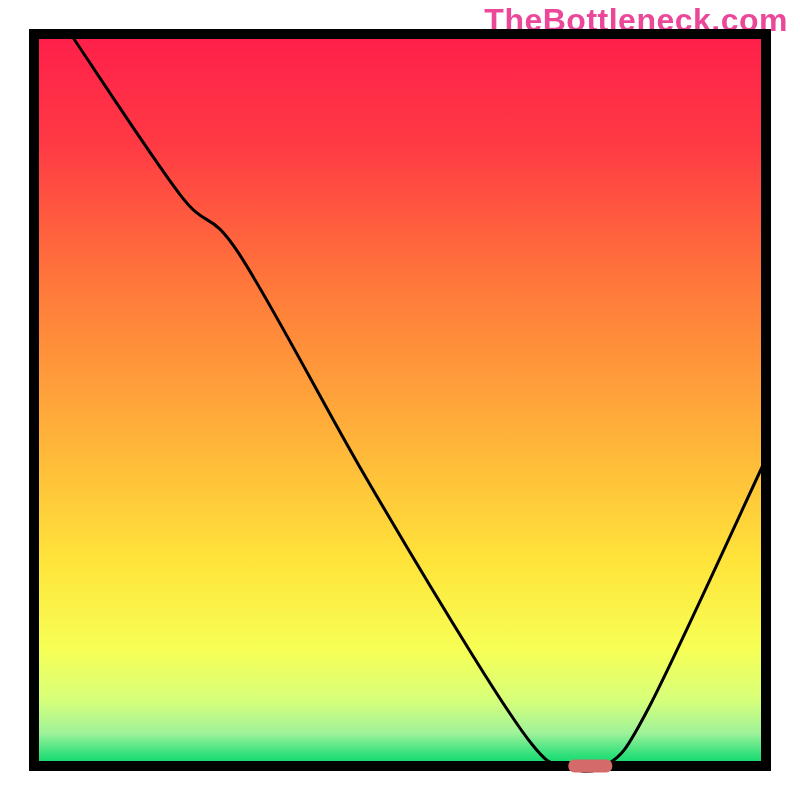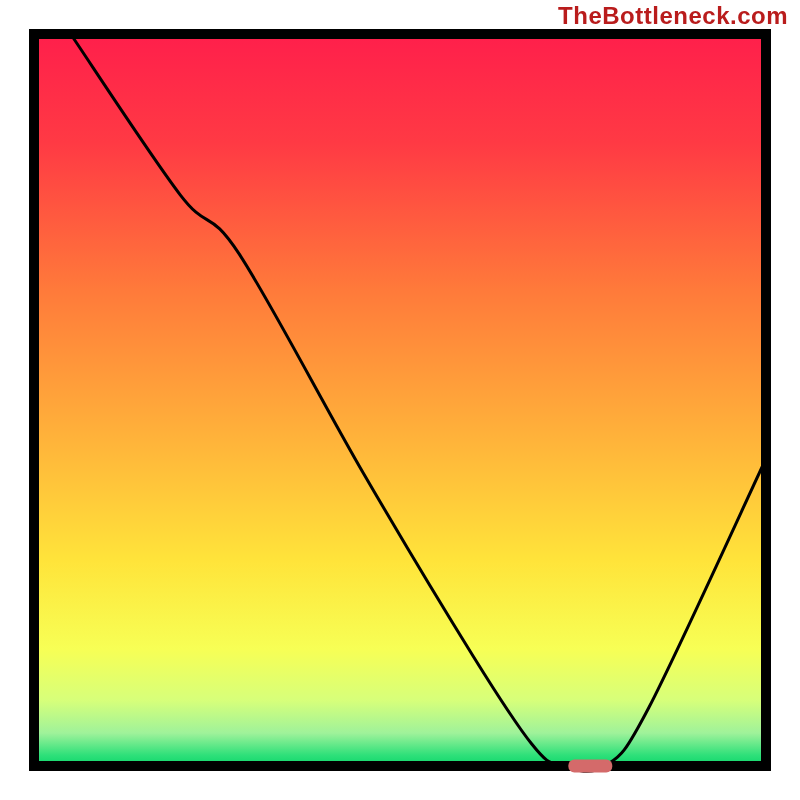--- a/index.html
+++ b/index.html
@@ -13,23 +13,23 @@
   .frame {
     position: relative;
     width: 800px;
     height: 800px;
   }
   .watermark {
     position: absolute;
     top: 2px;
     right: 12px;
     font-family: Arial, Helvetica, sans-serif;
-    font-size: 24px;
+    font-size: 32px;
     font-weight: 600;
-    color: #b91c1c;
+    color: #ec4899;
     letter-spacing: 0.5px;
   }
   svg.plot {
     position: absolute;
     left: 0;
     top: 0;
     width: 800px;
     height: 800px;
     display: block;
   }

